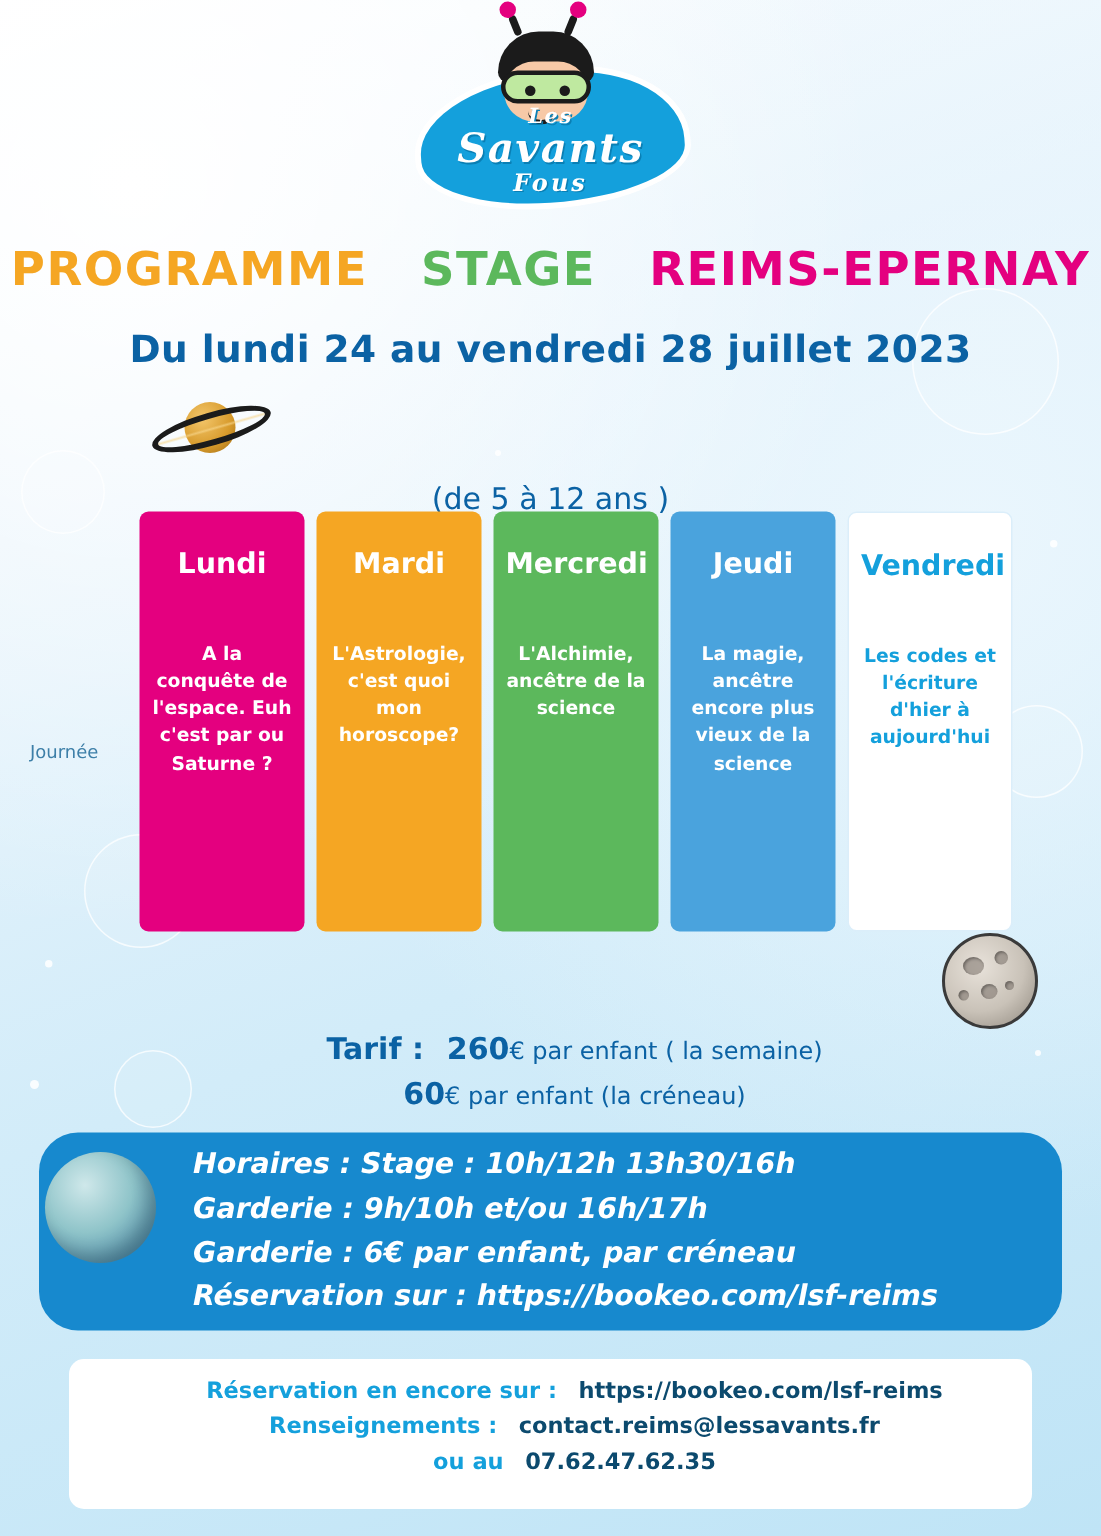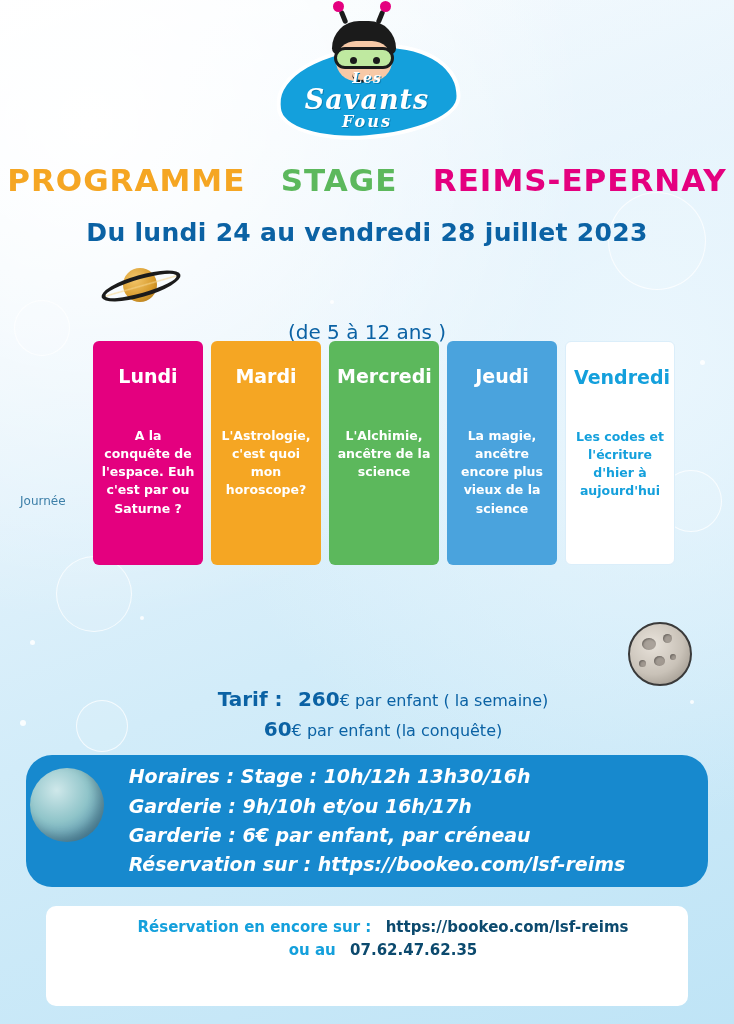--- a/index.html
+++ b/index.html
@@ -212,21 +212,21 @@
     color: #3d7fa8;
     font-size: 12px;
   }
 
   
   .days {
     position: absolute;
     left: 93px;
     top: 341px;
     width: 605px;
-    height: 224px;
+    height: 280px;
     display: flex;
     gap: 8px;
   }
   .day {
     width: 110px;
     border-radius: 6px;
     padding: 24px 8px 10px 8px;
     box-sizing: border-box;
     text-align: center;
     color: #ffffff;
@@ -417,40 +417,45 @@
     <div class="crater" style="left:40px;top:30px;width:6px;height:6px;"></div>
   </div>
 
   <div class="tarif">
     <div class="c-line">
       <span class="big">Tarif :</span>
       <span>&nbsp;</span>
       <span class="big">260</span><span class="small">€ par enfant ( la semaine)</span>
     </div>
     <div class="c-line">
-      <span class="big">60</span><span class="small">€  par enfant (la  conquête)</span>
+      <span class="big">60</span><span class="small">€  par enfant (la  créneau)</span>
     </div>
   </div>
 
   <div class="info-panel">
     <div class="info-lines">
       <div>Horaires : Stage : 10h/12h 13h30/16h</div>
       <div>Garderie : 9h/10h et/ou 16h/17h</div>
       <div>Garderie : 6€ par enfant, par créneau</div>
       <div>Réservation sur : https://bookeo.com/lsf-reims</div>
     </div>
   </div>
   <div class="planet-blue"></div>
 
   <div class="contact">
     <div class="c-line">
       <span class="c-label">Réservation en encore sur :</span>
       <span>&nbsp;</span>
       <span class="c-value">https://bookeo.com/lsf-reims</span>
     </div>
     <div class="c-line">
+      <span class="c-label">Renseignements :</span>
+      <span>&nbsp;</span>
+      <span class="c-value">contact.reims@lessavants.fr</span>
+    </div>
+    <div class="c-line">
       <span class="c-label">ou au</span>
       <span>&nbsp;</span>
       <span class="c-value">07.62.47.62.35</span>
     </div>
   </div>
 
 </div>
 
 </body></html>

